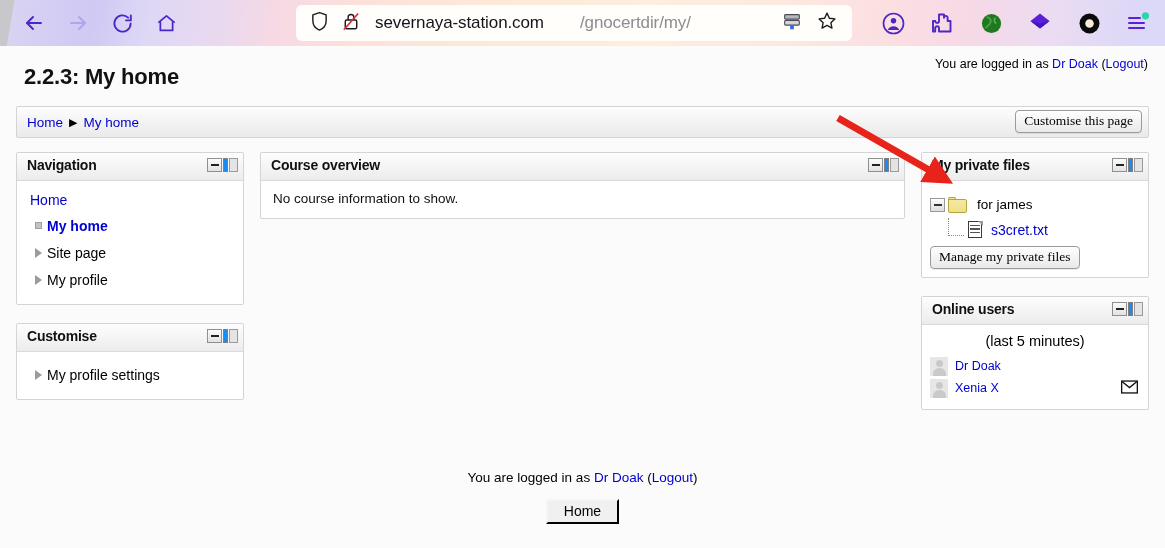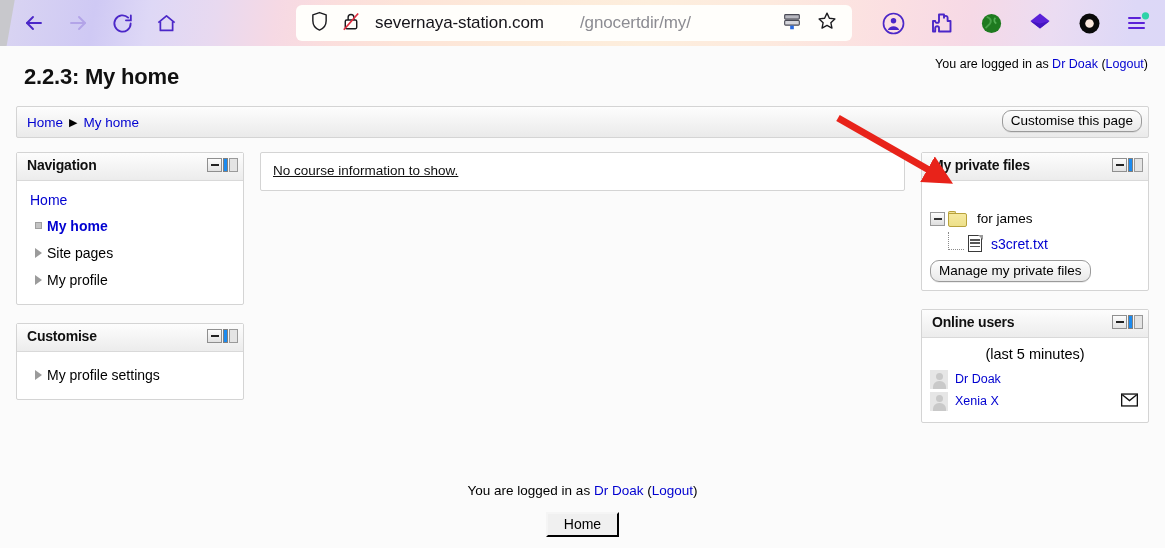--- a/index.html
+++ b/index.html
@@ -105,25 +105,25 @@
     border: 1px solid #d4d4d4;
     border-radius: 2px;
     display: flex;
     align-items: center;
     position: relative;
     padding-left: 10px;
   }
   .crumb { font-size: 13.5px; color: #0000d0; }
   .crumb-sep { margin: 0 6px; color: #000; font-size: 11px; }
   .btn-3d {
-    font-family: Liberation Sans, sans-serif;
+    font-family: Liberation Serif, serif;
     font-size: 13.5px;
     background: linear-gradient(#fefefe, #e9e9e9);
     border: 1px solid #9a9a9a;
-    border-radius: 9px;
+    border-radius: 4px;
     padding: 2px 8px 3px;
     color: #000;
     cursor: default;
     box-shadow: 0 1px 0 rgba(0,0,0,0.07);
   }
   .customise-btn { position: absolute; right: 6px; top: 3px; }
 
   
   .columns {
     display: flex;
@@ -180,21 +180,21 @@
     border-left: 7px solid #9b9b9b;
     border-top: 5px solid transparent;
     border-bottom: 5px solid transparent;
   }
   .sq { width: 7px; height: 7px; background: #c3c3c3; border: 1px solid #9f9f9f; }
   .nav-item .lbl { color: #000; }
   .nav-item.current .lbl { color: #0000d0; font-weight: bold; }
   .nav-root { font-size: 14px; color: #0000d0; margin: 2px 0 4px 1px; }
 
   
-  .co-body { padding: 10px 12px 12px; font-size: 13.5px; color: #111; text-decoration: underline; }
+  .co-body { padding: 10px 12px 12px; font-size: 13.5px; color: #111; }
 
   
   .file-tree { margin: 2px 0 0 0; }
   .file-row { display: flex; align-items: center; height: 25px; font-size: 13.5px; }
   .fr-expander {
     width: 15px; height: 14px;
     border: 1px solid #999;
     background: linear-gradient(#fdfdfd, #dedede);
     display: flex; align-items: center; justify-content: center;
     margin-right: 3px;
@@ -442,21 +442,21 @@
             <li class="nav-item current">
               <span class="twisty">
                   <span class="sq"></span>
                 </span>
               <span class="lbl">My home</span>
             </li>
             <li class="nav-item">
               <span class="twisty">
                   <span class="tri"></span>
                 </span>
-              <span class="lbl">Site pages</span>
+              <span class="lbl">Site page</span>
             </li>
             <li class="nav-item">
               <span class="twisty">
                   <span class="tri"></span>
                 </span>
               <span class="lbl">My profile</span>
             </li>
           </ul>
         </div>
       </div>
@@ -482,40 +482,52 @@
                 </span>
               <span class="lbl">My profile settings</span>
             </li>
           </ul>
         </div>
       </div>
     </div>
 
     <div class="col-center">
       <div class="block">
+        <div class="block-head">
+          <span class="block-title">Course overview</span>
+          <span class="block-controls">
+            <span class="ctrl-minus">
+                <i></i>
+              </span>
+            <span class="ctrl-dock">
+                <span class="pane-a"></span>
+                <span class="pane-b"></span>
+              </span>
+          </span>
+        </div>
         <div class="co-body">No course information to show.</div>
       </div>
     </div>
 
     <div class="col-right">
 
       <div class="block">
         <div class="block-head">
           <span class="block-title">My private files</span>
           <span class="block-controls">
             <span class="ctrl-minus">
                 <i></i>
               </span>
             <span class="ctrl-dock">
                 <span class="pane-a"></span>
                 <span class="pane-b"></span>
               </span>
           </span>
         </div>
-        <div class="block-body" style="padding:23px 8px 8px 8px;">
+        <div class="block-body" style="padding:9px 8px 8px 8px;">
           <div class="file-tree">
             <div class="file-row">
               <span class="fr-expander">
                   <i></i>
                 </span>
               <span class="folder-icon">
                   <span class="tab"></span>
                   <span class="back"></span>
                 </span>
               <span class="name">for james</span>

